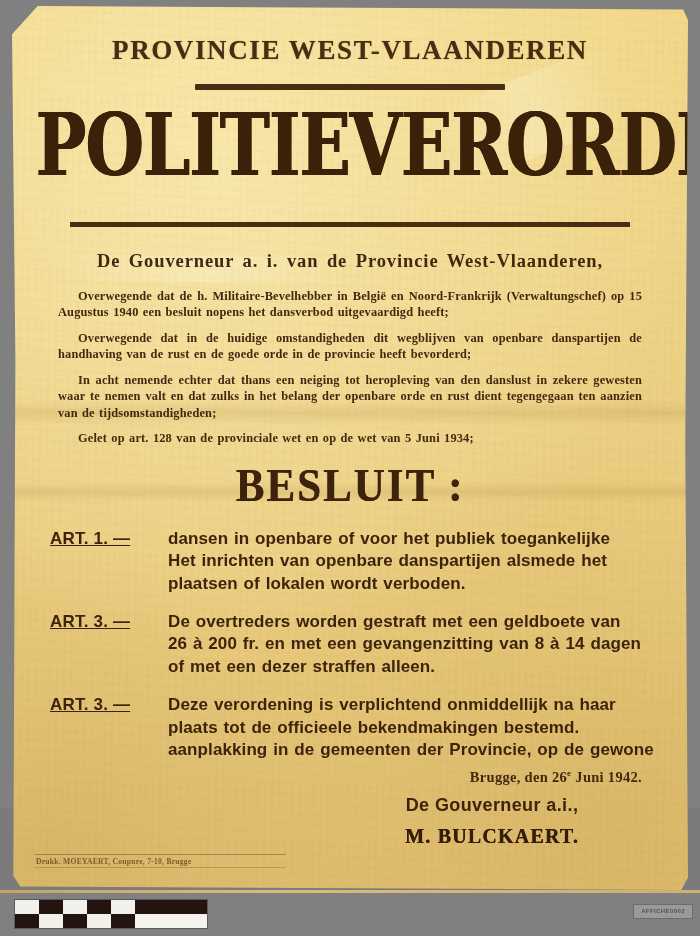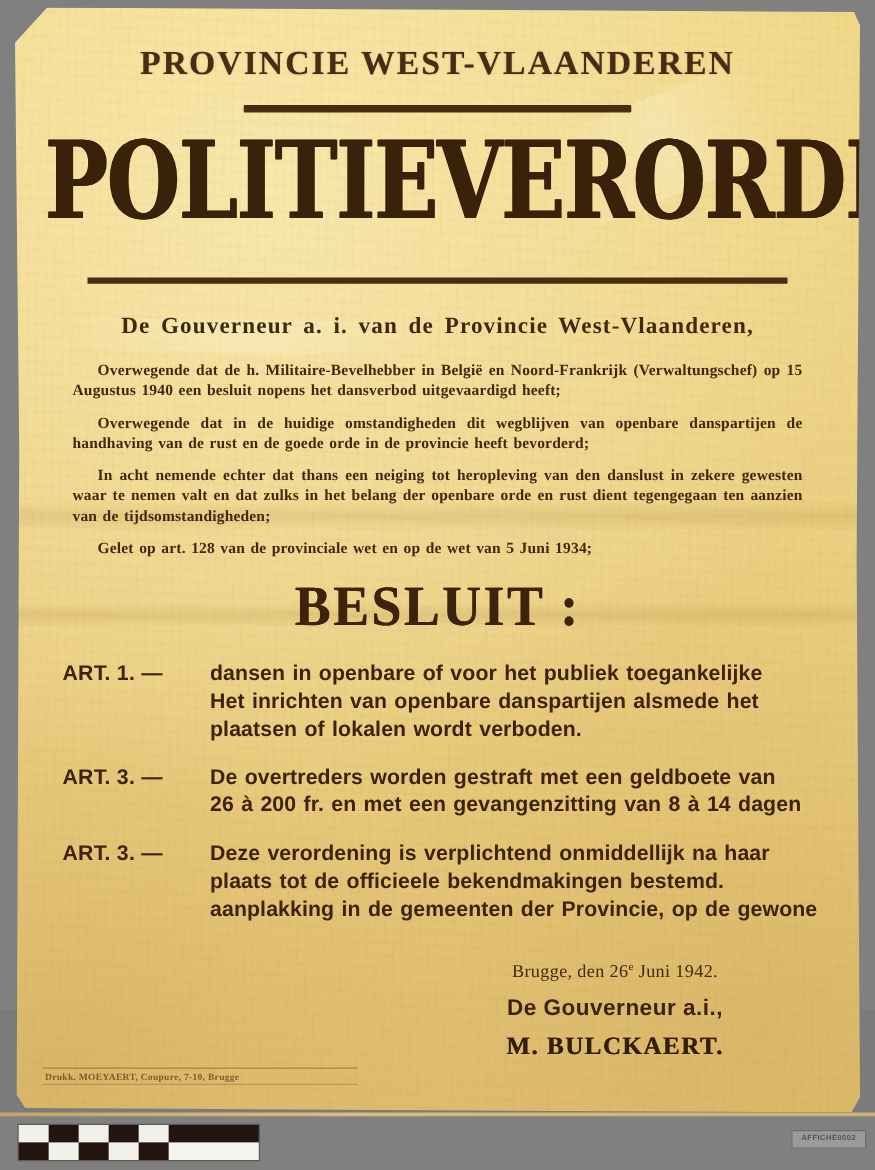--- a/index.html
+++ b/index.html
@@ -176,20 +176,21 @@
   .art-label {
     flex: 0 0 auto;
     width: 118px;
     font-family: "Liberation Sans", sans-serif;
     font-weight: bold;
     font-size: 17px;
     line-height: 1.32;
     color: #3d230c;
     letter-spacing: 0.2px;
     white-space: nowrap;
+    text-decoration: underline;
   }
   .art-text {
     flex: 1 1 auto;
     font-family: "Liberation Sans", sans-serif;
     font-weight: bold;
     font-size: 17px;
     line-height: 1.32;
     color: #3d230c;
     text-align: justify;
     letter-spacing: 0.1px;
@@ -199,24 +200,25 @@
 
   .signature {
     position: absolute;
     right: 46px;
     top: 762px;
     text-align: center;
     width: 300px;
   }
   .sig-place {
     font-family: "Liberation Serif", serif;
-    font-weight: normal;
+    font-weight: bold;
     font-size: 14.5px;
     color: #43280f;
     letter-spacing: 0.3px;
+    text-align: right;
   }
   .sig-place sup { font-size: 9px; vertical-align: super; }
   .sig-role {
     margin-top: 9px;
     font-family: "Liberation Sans", sans-serif;
     font-weight: bold;
     font-size: 18px;
     color: #3d230c;
     letter-spacing: 0.4px;
   }
@@ -340,20 +342,21 @@
             <span>Het inrichten van openbare danspartijen alsmede het</span>
             <span>plaatsen of lokalen wordt verboden.</span>
           </div>
         </div>
 
         <div class="article">
           <div class="art-label">ART. 3. —</div>
           <div class="art-text">
             <span>De overtreders worden gestraft met een geldboete van</span>
             <span>26 à 200 fr. en met een gevangenzitting van 8 à 14 dagen</span>
+            <span>of met een dezer straffen alleen.</span>
           </div>
         </div>
 
         <div class="article">
           <div class="art-label">ART. 3. —</div>
           <div class="art-text">
             <span>Deze verordening is verplichtend onmiddellijk na haar</span>
             <span>plaats tot de officieele bekendmakingen bestemd.</span>
             <span>aanplakking in de gemeenten der Provincie, op de gewone</span>
           </div>

